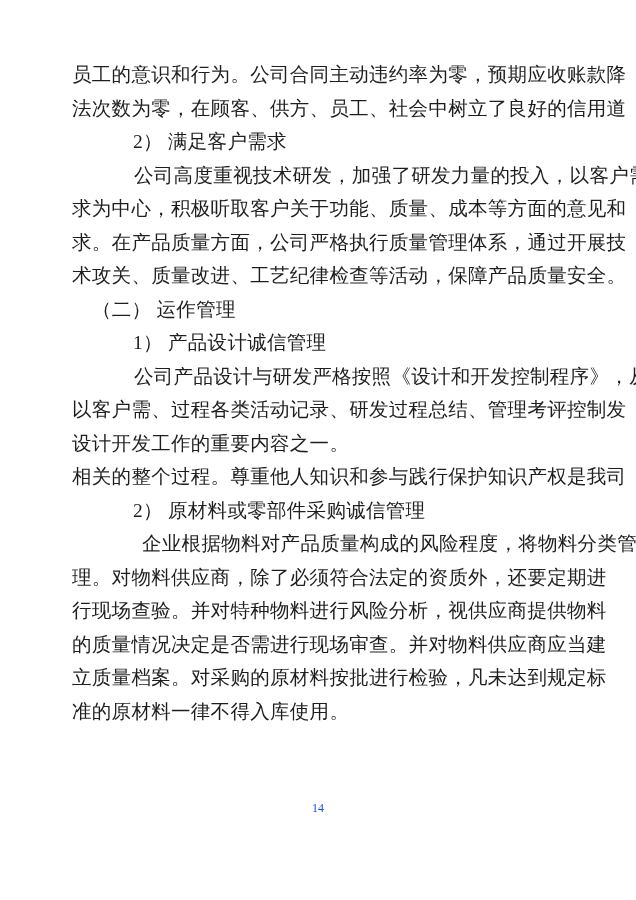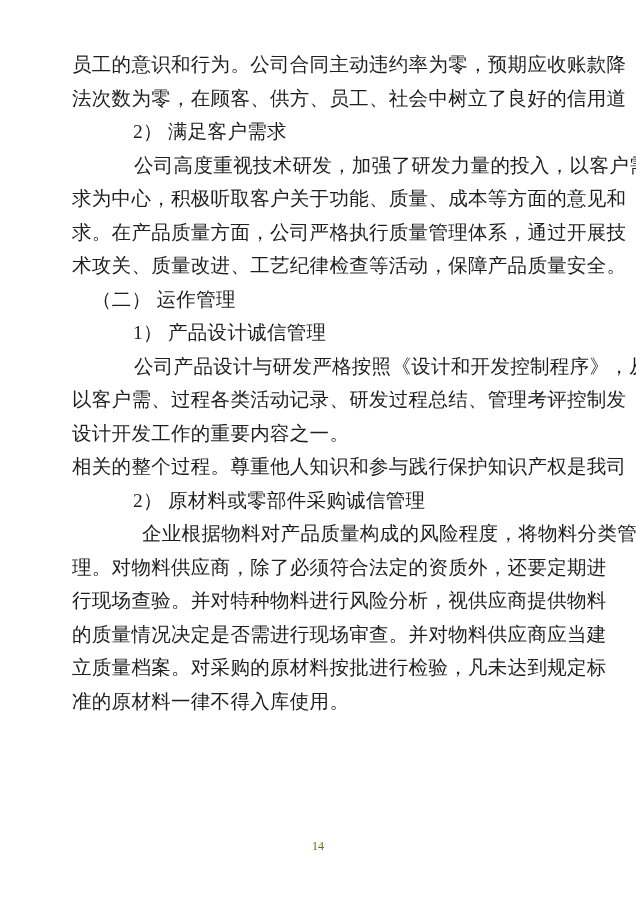--- a/index.html
+++ b/index.html
@@ -12,21 +12,21 @@
     width: 636px;
     height: 900px;
     background: #ffffff;
     overflow: hidden;
     font-family: "Liberation Serif", "DejaVu Serif", serif;
     color: #1e1e1e;
   }
   .text-block {
     position: absolute;
     left: 72px;
-    top: 48px;
+    top: 58px;
     width: 556px;
   }
   .line {
     height: 33.5px;
     line-height: 33.5px;
     font-size: 19.5px;
     letter-spacing: 0.3px;
     white-space: pre;
     text-align: left;
   }
@@ -35,28 +35,28 @@
   
   .s-p1 { padding-left: 62px; }
   
   .s-p2 { padding-left: 70px; }
   
   .s-h2 { padding-left: 20px; }
   
   .s-h3 { padding-left: 61px; }
   .page-number {
     position: absolute;
-    top: 838px;
+    top: 800px;
     left: 0;
     width: 636px;
     text-align: center;
     font-size: 12px;
     line-height: 16px;
     font-family: "Liberation Serif", "DejaVu Serif", serif;
-    color: #4d7c0f;
+    color: #1d4ed8;
   }
 </style>
 </head>
 <body>
 
 <div class="page">
   <div class="text-block" id="text-block">
       <div class="line s-body">员工的意识和行为。公司合同主动违约率为零，预期应收账款降</div>
       <div class="line s-body">法次数为零，在顾客、供方、员工、社会中树立了良好的信用道</div>
       <div class="line s-h3">2） 满足客户需求</div>

